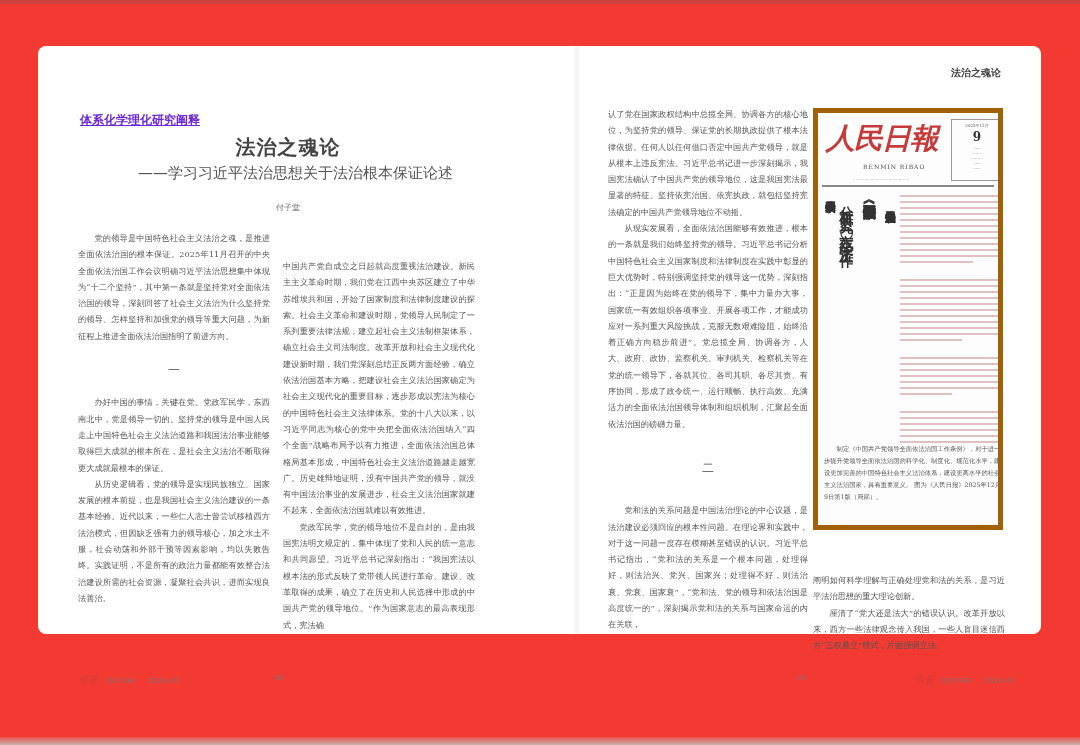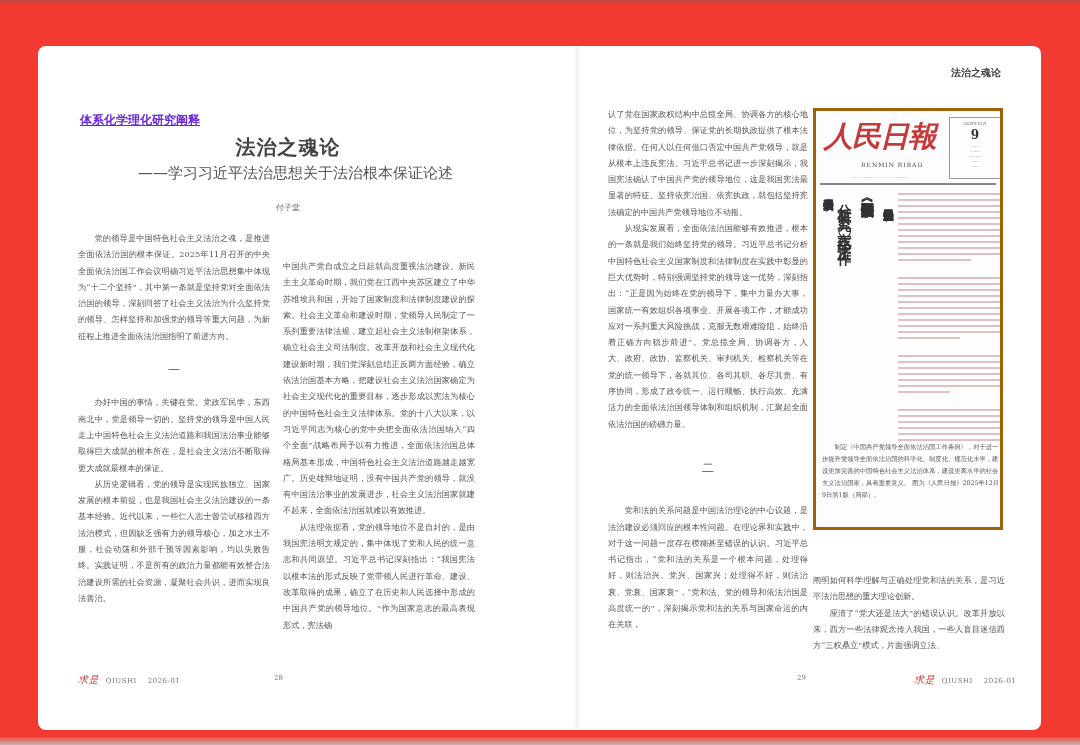--- a/index.html
+++ b/index.html
@@ -5,39 +5,39 @@
   * { box-sizing: border-box; margin: 0; padding: 0; }
   html, body { width: 1080px; height: 745px; overflow: hidden; }
   body {
     background: #f23a33;
     position: relative;
     font-family: "DejaVu Serif", "Liberation Serif", serif;
   }
   .top-shadow { position: absolute; left: 0; top: 0; width: 1080px; height: 4px; background: #b34a4a; opacity: .6; }
   .bottom-shadow { position: absolute; left: 0; bottom: 0; width: 1080px; height: 8px; background: linear-gradient(#e8504a, #c9b4ae); }
   .page {
-    position: absolute; left: 38px; top: 46px; width: 1003px; height: 684px;
+    position: absolute; left: 38px; top: 46px; width: 1003px; height: 588px;
     background: #ffffff; border-radius: 8px;
   }
   .spine { position: absolute; left: 535px; top: 0; width: 8px; height: 100%;
     background: linear-gradient(90deg, rgba(0,0,0,0), rgba(0,0,0,0.05), rgba(0,0,0,0)); }
   .running-head { position: absolute; right: 40px; top: 20px; font-family: "DejaVu Sans", sans-serif; font-size: 10px; color: #444; font-weight: bold; }
   .kicker { position: absolute; left: 42px; top: 66px; font-family: "DejaVu Sans", sans-serif; font-size: 12px; font-weight: bold; color: #6d28d9; text-decoration: underline; }
   .title { position: absolute; left: 0; width: 500px; top: 88px; text-align: center; font-family: "DejaVu Sans", sans-serif; font-size: 20px; font-weight: bold; color: #444; letter-spacing: 1px; }
   .subtitle { position: absolute; left: 100px; top: 118px; font-family: "DejaVu Sans", sans-serif; font-size: 15px; color: #555; }
   .author { position: absolute; left: 0; width: 500px; top: 156px; text-align: center; font-size: 8px; color: #666; font-family: Liberation Mono, monospace; }
   .col { position: absolute; font-size: 8.2px; line-height: 16.3px; color: #555; text-align: justify; }
   .col p { text-indent: 2em; }
   .col p.noindent { text-indent: 0; }
   .section-num { text-align: center; font-size: 12px; color: #444; margin: 18px 0 16px; font-family: "DejaVu Sans", sans-serif; }
   .footer { position: absolute; font-size: 7px; color: #777; font-family: "DejaVu Serif", serif; letter-spacing: .5px; }
   .footer .logo { color: #d23c3c; font-size: 10px; font-style: italic; margin-right: 4px; text-align: right; }
   .pagenum { position: absolute; font-size: 7px; color: #777; }
   
-  .newspaper { position: absolute; left: 775px; top: 62px; width: 190px; height: 422px; border: 3px solid #a16207; background: #fdfdfd; overflow: hidden; }
+  .newspaper { position: absolute; left: 775px; top: 62px; width: 190px; height: 422px; border: 5px solid #a16207; background: #fdfdfd; overflow: hidden; }
   .np-masthead { position: absolute; left: 8px; top: 6px; font-family: "DejaVu Serif", serif; font-size: 29px; font-style: italic; font-weight: bold; color: #c63a3a; letter-spacing: -1px; }
   .np-pinyin { position: absolute; left: 45px; top: 50px; font-size: 6px; color: #444; letter-spacing: 1px; }
   .np-url { position: absolute; left: 35px; top: 64px; font-size: 4px; color: #777; }
   .np-datebox { position: absolute; left: 133px; top: 6px; width: 52px; height: 62px; border: 1px solid #999; font-size: 4px; color: #555; text-align: center; padding-top: 3px; }
   .np-datebox .big { font-size: 12px; font-weight: bold; color: #333; display: block; margin: 2px 0; }
   .np-rule { position: absolute; left: 4px; right: 4px; top: 72px; height: 2px; background: #888; }
   .np-vert { position: absolute; writing-mode: vertical-rl; font-family: "DejaVu Sans", sans-serif; font-weight: bold; color: #333; }
   .np-v1 { left: 6px; top: 80px; font-size: 10.5px; font-family: "DejaVu Serif", serif; }
   .np-v2 { left: 20px; top: 82px; font-size: 14px; letter-spacing: 4px; }
   .np-v3 { left: 42px; top: 82px; font-size: 13px; }
@@ -64,21 +64,21 @@
 
   <div class="col" style="left:40px; top:184px; width:192px;">
     <p>党的领导是中国特色社会主义法治之魂，是推进全面依法治国的根本保证。2025年11月召开的中央全面依法治国工作会议明确习近平法治思想集中体现为“十二个坚持”，其中第一条就是坚持党对全面依法治国的领导，深刻回答了社会主义法治为什么坚持党的领导、怎样坚持和加强党的领导等重大问题，为新征程上推进全面依法治国指明了前进方向。</p>
     <div class="section-num">一</div>
     <p>办好中国的事情，关键在党。党政军民学，东西南北中，党是领导一切的。坚持党的领导是中国人民走上中国特色社会主义法治道路和我国法治事业能够取得巨大成就的根本所在，是社会主义法治不断取得更大成就最根本的保证。</p>
     <p>从历史逻辑看，党的领导是实现民族独立、国家发展的根本前提，也是我国社会主义法治建设的一条基本经验。近代以来，一些仁人志士曾尝试移植西方法治模式，但因缺乏强有力的领导核心，加之水土不服，社会动荡和外部干预等因素影响，均以失败告终。实践证明，不是所有的政治力量都能有效整合法治建设所需的社会资源，凝聚社会共识，进而实现良法善治。</p>
   </div>
 
   <div class="col" style="left:245px; top:212px; width:192px;">
     <p class="noindent">中国共产党自成立之日起就高度重视法治建设。新民主主义革命时期，我们党在江西中央苏区建立了中华苏维埃共和国，开始了国家制度和法律制度建设的探索。社会主义革命和建设时期，党领导人民制定了一系列重要法律法规，建立起社会主义法制框架体系，确立社会主义司法制度。改革开放和社会主义现代化建设新时期，我们党深刻总结正反两方面经验，确立依法治国基本方略，把建设社会主义法治国家确定为社会主义现代化的重要目标，逐步形成以宪法为核心的中国特色社会主义法律体系。党的十八大以来，以习近平同志为核心的党中央把全面依法治国纳入“四个全面”战略布局予以有力推进，全面依法治国总体格局基本形成，中国特色社会主义法治道路越走越宽广。历史雄辩地证明，没有中国共产党的领导，就没有中国法治事业的发展进步，社会主义法治国家就建不起来，全面依法治国就难以有效推进。</p>
-    <p>从法理依据看，党的领导地位不是自封的，是由我国宪法明文规定的，集中体现了党和人民的统一意志和共同愿望。习近平总书记深刻指出：“我国宪法以根本法的形式反映了党带领人民进行革命、建设、改革取得的成果，确立了在历史和人民选择中形成的中国共产党的领导地位。”作为国家意志的最高表现形式，宪法确</p>
+    <p>党政军民学，党的领导地位不是自封的，是由我国宪法明文规定的，集中体现了党和人民的统一意志和共同愿望。习近平总书记深刻指出：“我国宪法以根本法的形式反映了党带领人民进行革命、建设、改革取得的成果，确立了在历史和人民选择中形成的中国共产党的领导地位。”作为国家意志的最高表现形式，宪法确</p>
   </div>
 
   <div class="col" style="left:570px; top:60px; width:200px;">
     <p class="noindent">认了党在国家政权结构中总揽全局、协调各方的核心地位，为坚持党的领导、保证党的长期执政提供了根本法律依据。任何人以任何借口否定中国共产党领导，就是从根本上违反宪法。习近平总书记进一步深刻揭示，我国宪法确认了中国共产党的领导地位，这是我国宪法最显著的特征。坚持依宪治国、依宪执政，就包括坚持宪法确定的中国共产党领导地位不动摇。</p>
     <p>从现实发展看，全面依法治国能够有效推进，根本的一条就是我们始终坚持党的领导。习近平总书记分析中国特色社会主义国家制度和法律制度在实践中彰显的巨大优势时，特别强调坚持党的领导这一优势，深刻指出：“正是因为始终在党的领导下，集中力量办大事，国家统一有效组织各项事业、开展各项工作，才能成功应对一系列重大风险挑战，克服无数艰难险阻，始终沿着正确方向稳步前进”。党总揽全局、协调各方，人大、政府、政协、监察机关、审判机关、检察机关等在党的统一领导下，各就其位、各司其职、各尽其责、有序协同，形成了政令统一、运行顺畅、执行高效、充满活力的全面依法治国领导体制和组织机制，汇聚起全面依法治国的磅礴力量。</p>
     <div class="section-num" style="margin:28px 0 26px;">二</div>
     <p>党和法的关系问题是中国法治理论的中心议题，是法治建设必须回应的根本性问题。在理论界和实践中，对于这一问题一度存在模糊甚至错误的认识。习近平总书记指出，“党和法的关系是一个根本问题，处理得好，则法治兴、党兴、国家兴；处理得不好，则法治衰、党衰、国家衰”，“党和法、党的领导和依法治国是高度统一的”，深刻揭示党和法的关系与国家命运的内在关联，</p>
   </div>
 
   <div class="newspaper">

